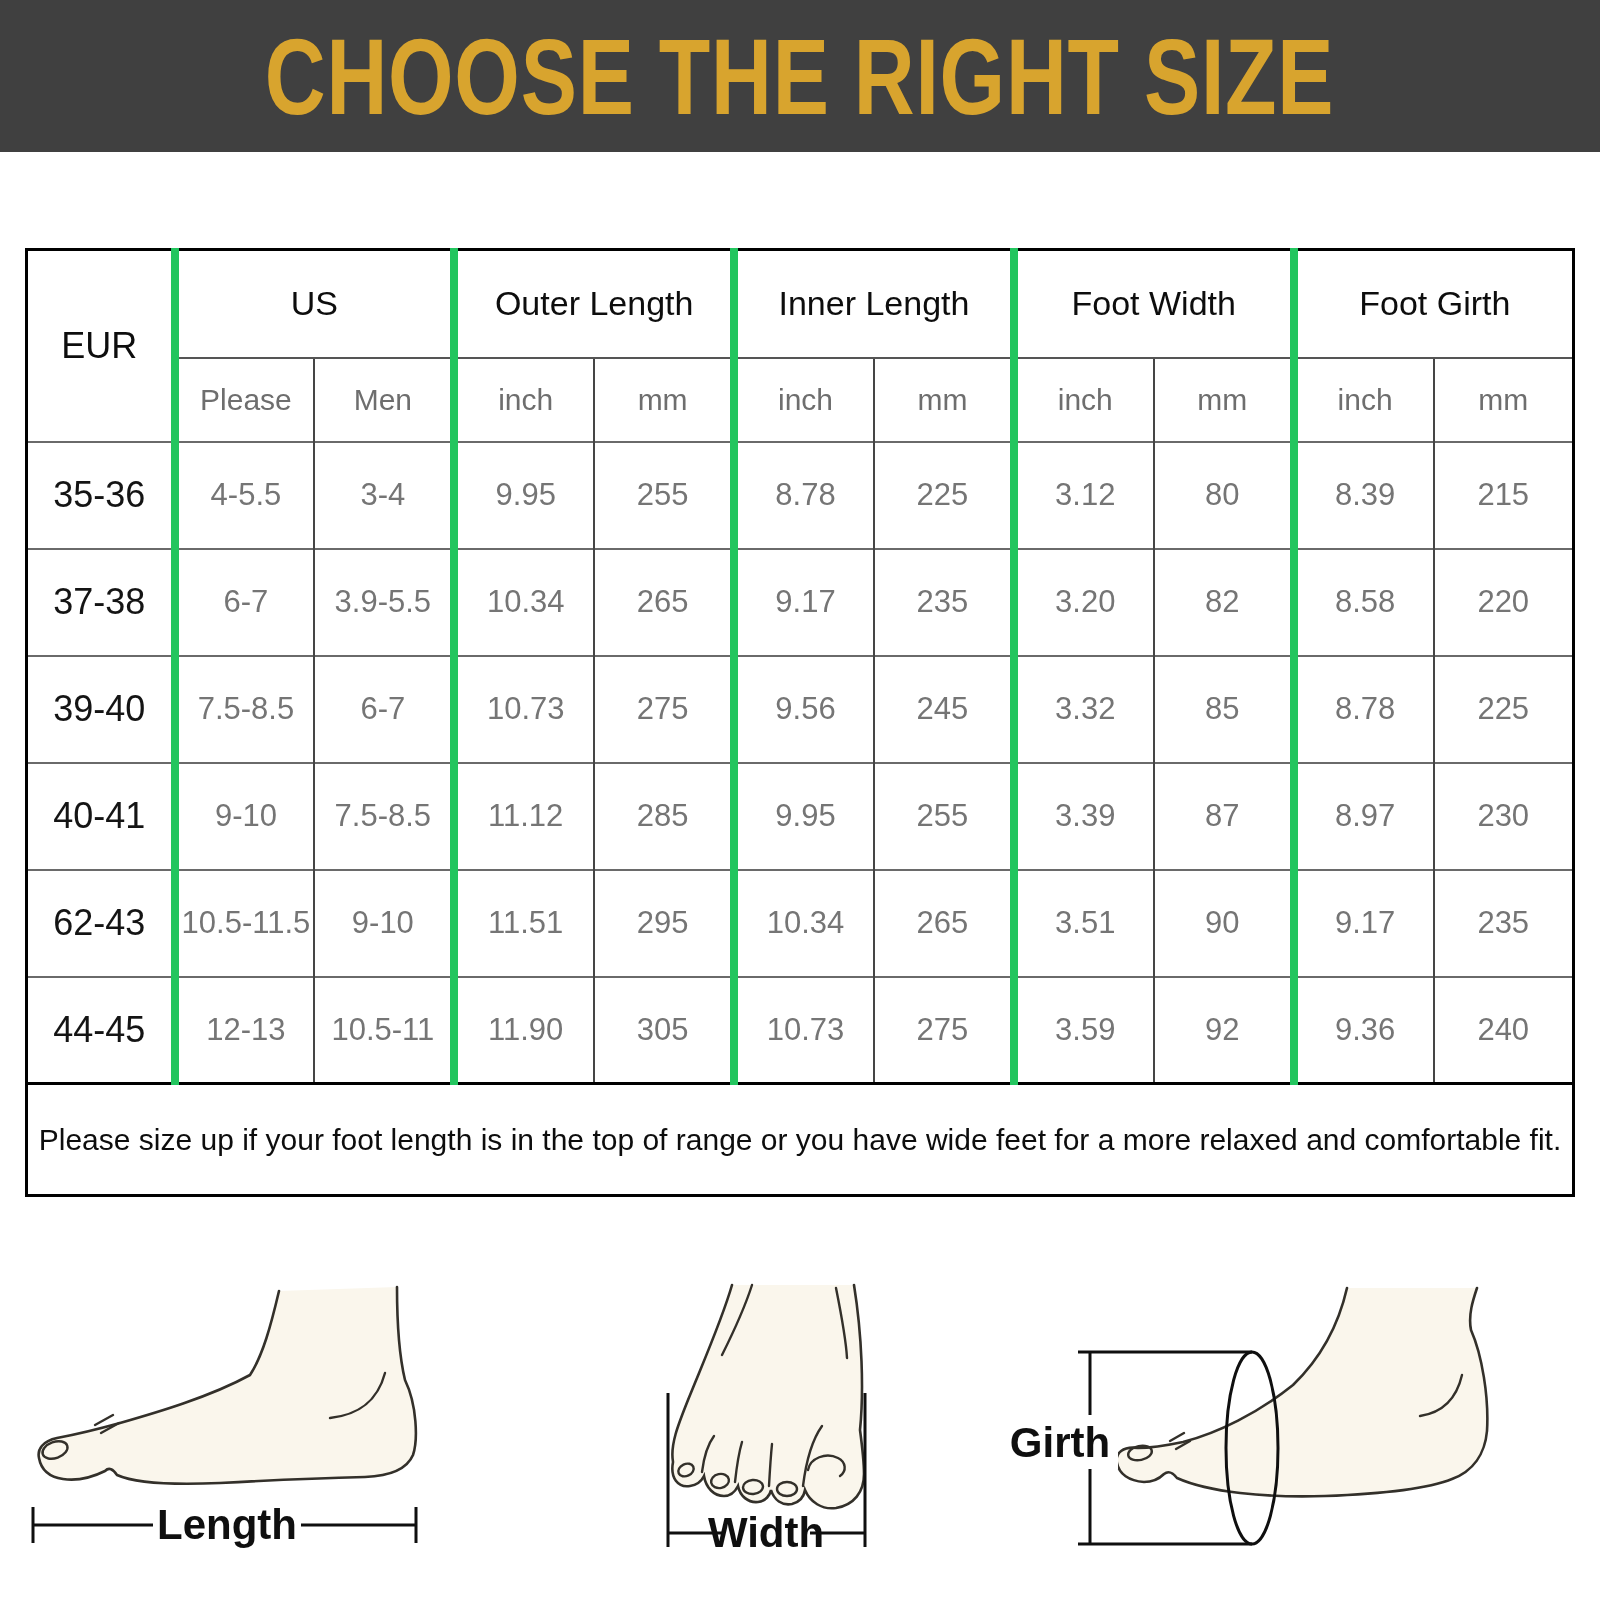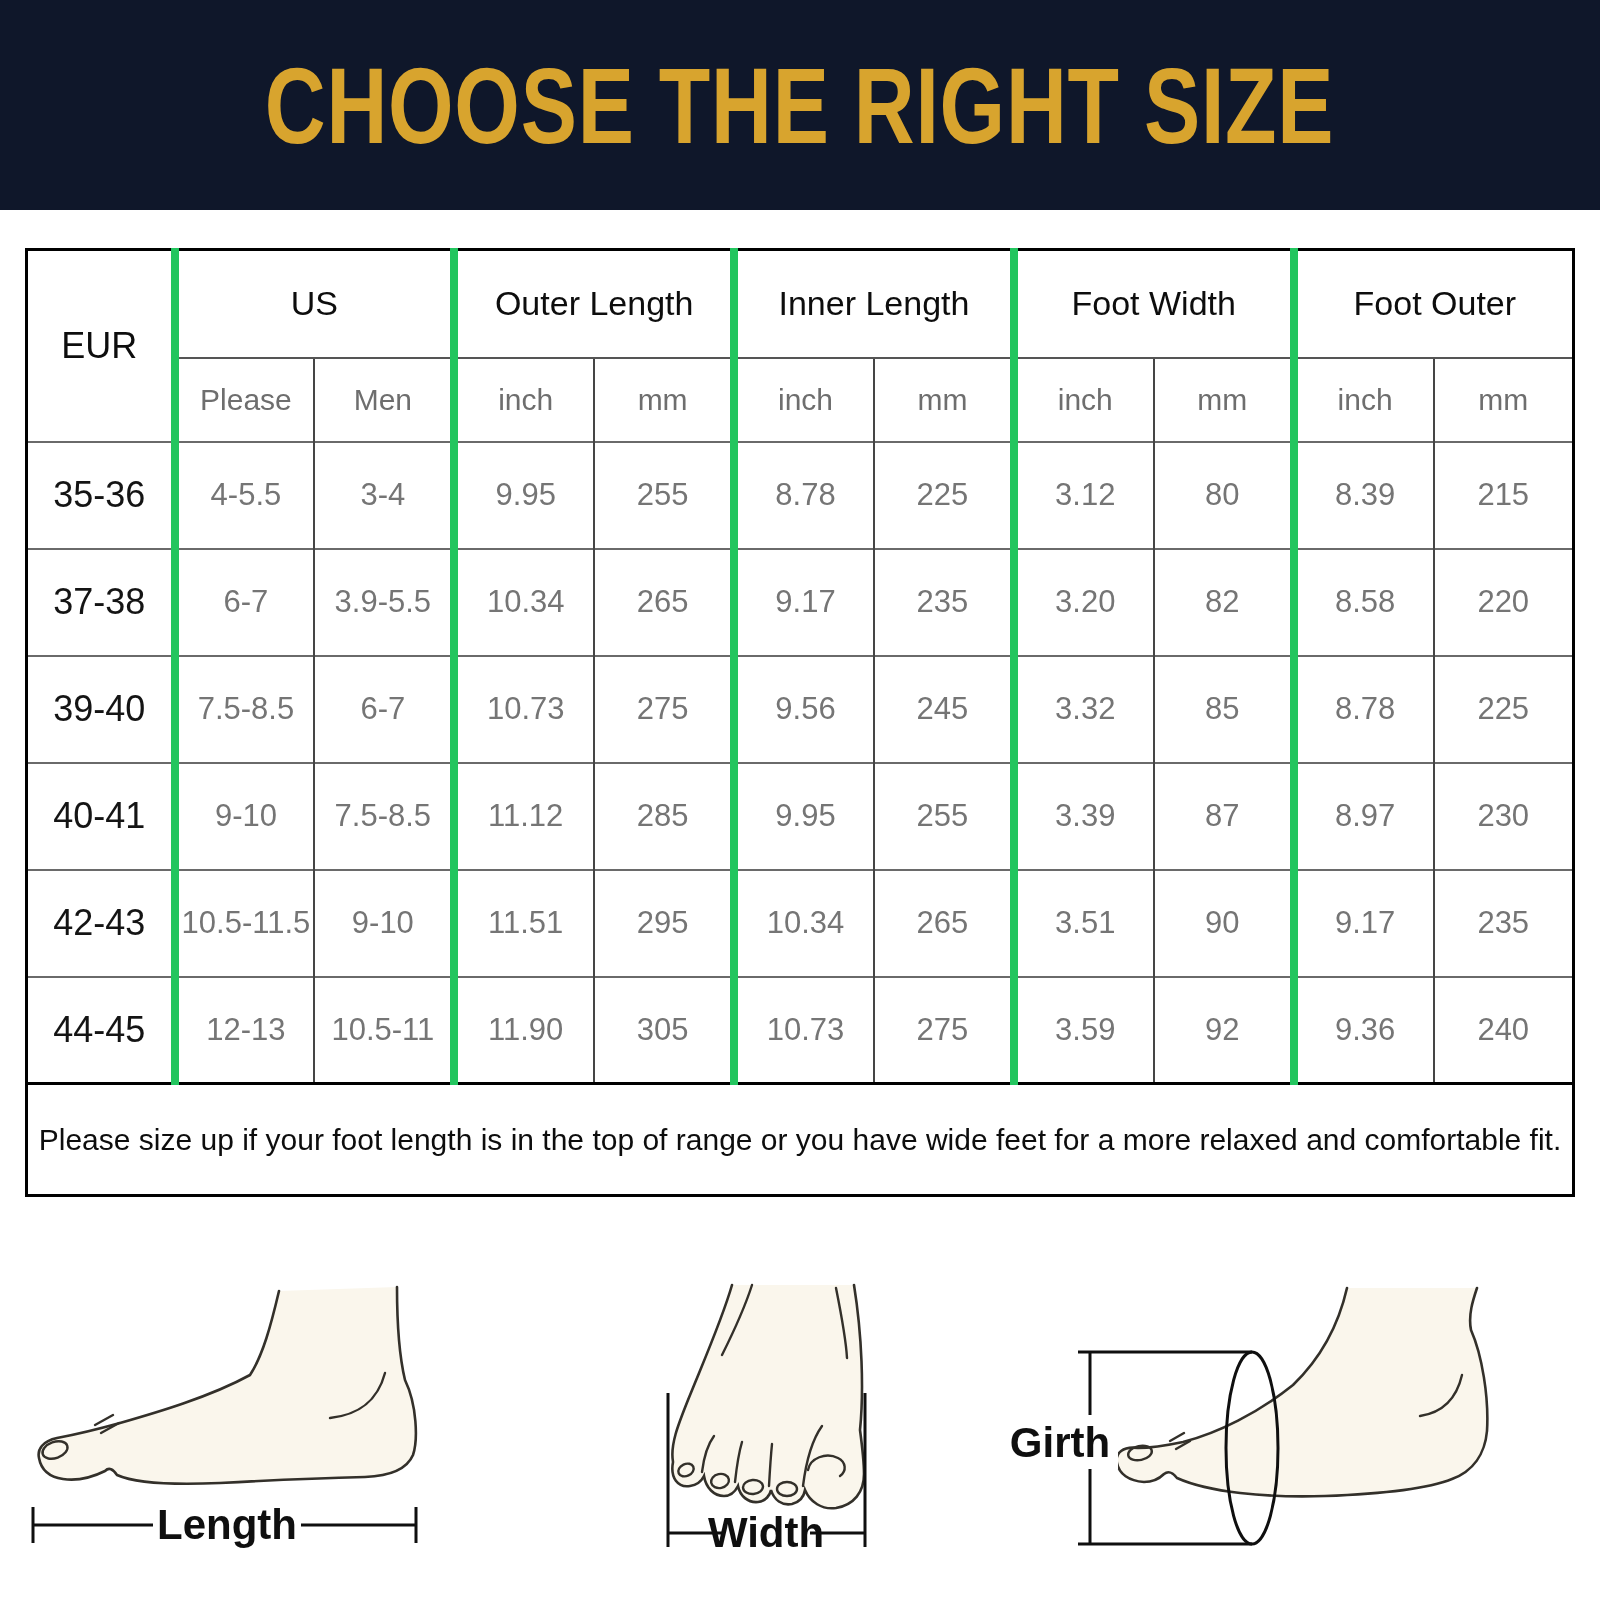--- a/index.html
+++ b/index.html
@@ -3,22 +3,22 @@
 <meta charset="utf-8">
 <style>
   html,body{margin:0;padding:0;}
   body{
     width:1600px;height:1600px;position:relative;background:#ffffff;
     font-family:"Liberation Sans","DejaVu Sans",sans-serif;
     overflow:hidden;
   }
   
   .banner{
-    position:absolute;left:0;top:0;width:1600px;height:210px;
-    background:#0f172a;display:flex;align-items:center;justify-content:center;
+    position:absolute;left:0;top:0;width:1600px;height:152px;
+    background:#404040;display:flex;align-items:center;justify-content:center;
   }
   .banner-title{
     font-size:108px;font-weight:700;color:#D8A42E;letter-spacing:1px;
     display:inline-block;transform:scaleX(0.78);white-space:nowrap;
   }
   
   table.size{
     position:absolute;left:25px;top:248px;width:1550px;
     border-collapse:collapse;table-layout:fixed;
     border:3px solid #000;
@@ -70,21 +70,21 @@
       <col>
       <col>
   </colgroup>
   <tbody>
   <tr class="ghead">
     <th class="eur-h" rowspan="2">EUR</th>
     <th class="gh tl" colspan="2">US</th>
     <th class="gh tl" colspan="2">Outer Length</th>
     <th class="gh tl" colspan="2">Inner Length</th>
     <th class="gh tl" colspan="2">Foot Width</th>
-    <th class="gh tl" colspan="2">Foot Outer</th>
+    <th class="gh tl" colspan="2">Foot Girth</th>
   </tr>
   <tr class="shead">
     <th class="sh tl">Please</th>
     <th class="sh nl">Men</th>
     <th class="sh tl">inch</th>
     <th class="sh nl">mm</th>
     <th class="sh tl">inch</th>
     <th class="sh nl">mm</th>
     <th class="sh tl">inch</th>
     <th class="sh nl">mm</th>
@@ -138,21 +138,21 @@
     <td class="val tl">11.12</td>
     <td class="val nl">285</td>
     <td class="val tl">9.95</td>
     <td class="val nl">255</td>
     <td class="val tl">3.39</td>
     <td class="val nl">87</td>
     <td class="val tl">8.97</td>
     <td class="val nl">230</td>
   </tr>
   <tr class="data">
-    <td class="eur">42-43</td>
+    <td class="eur">62-43</td>
     <td class="val tl">10.5-11.5</td>
     <td class="val nl">9-10</td>
     <td class="val tl">11.51</td>
     <td class="val nl">295</td>
     <td class="val tl">10.34</td>
     <td class="val nl">265</td>
     <td class="val tl">3.51</td>
     <td class="val nl">90</td>
     <td class="val tl">9.17</td>
     <td class="val nl">235</td>

